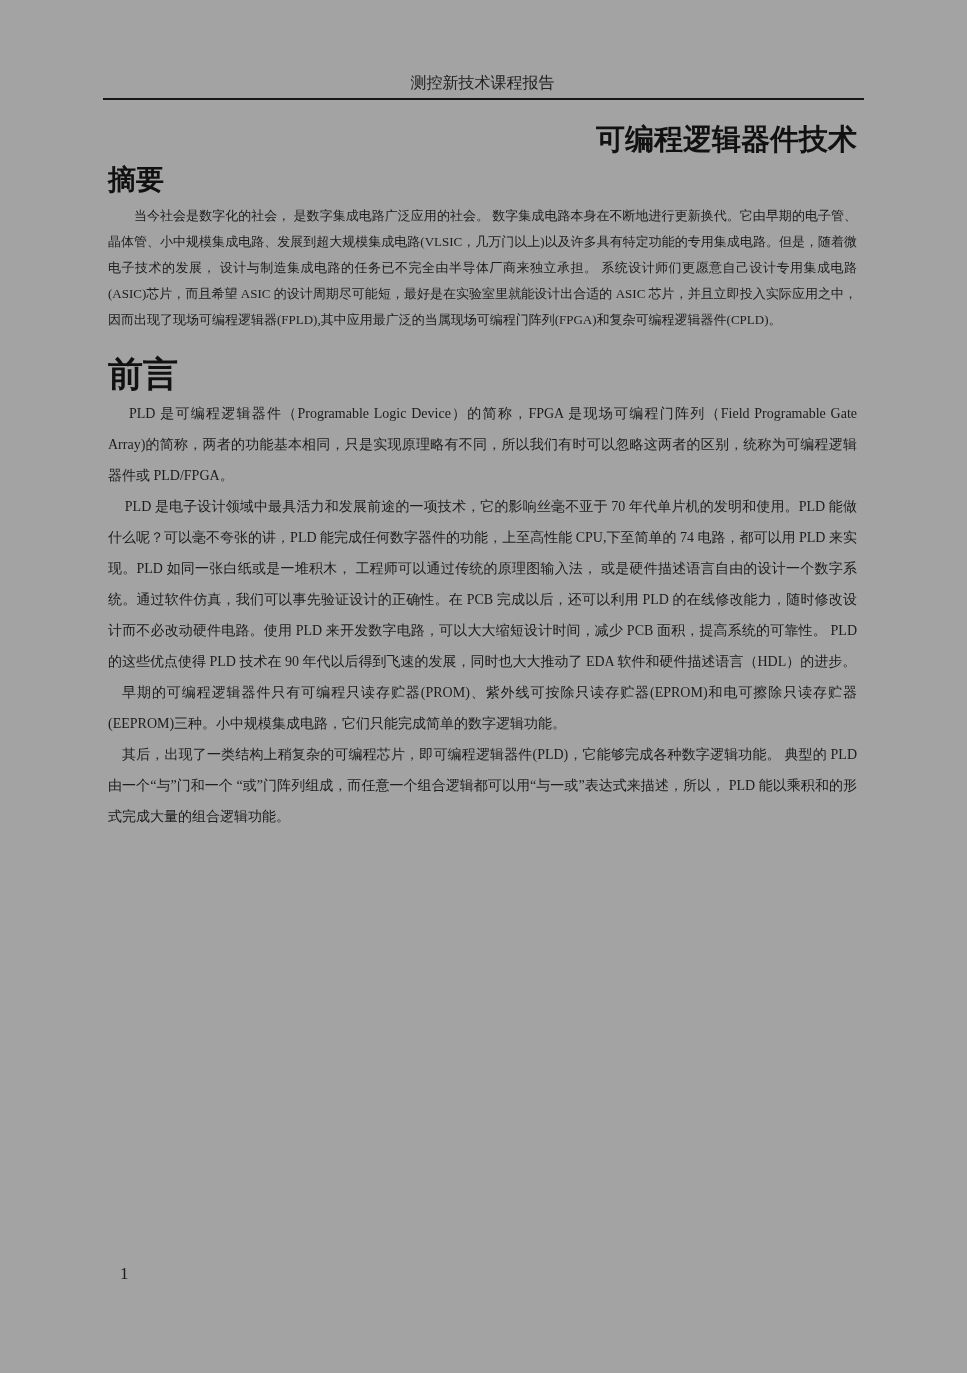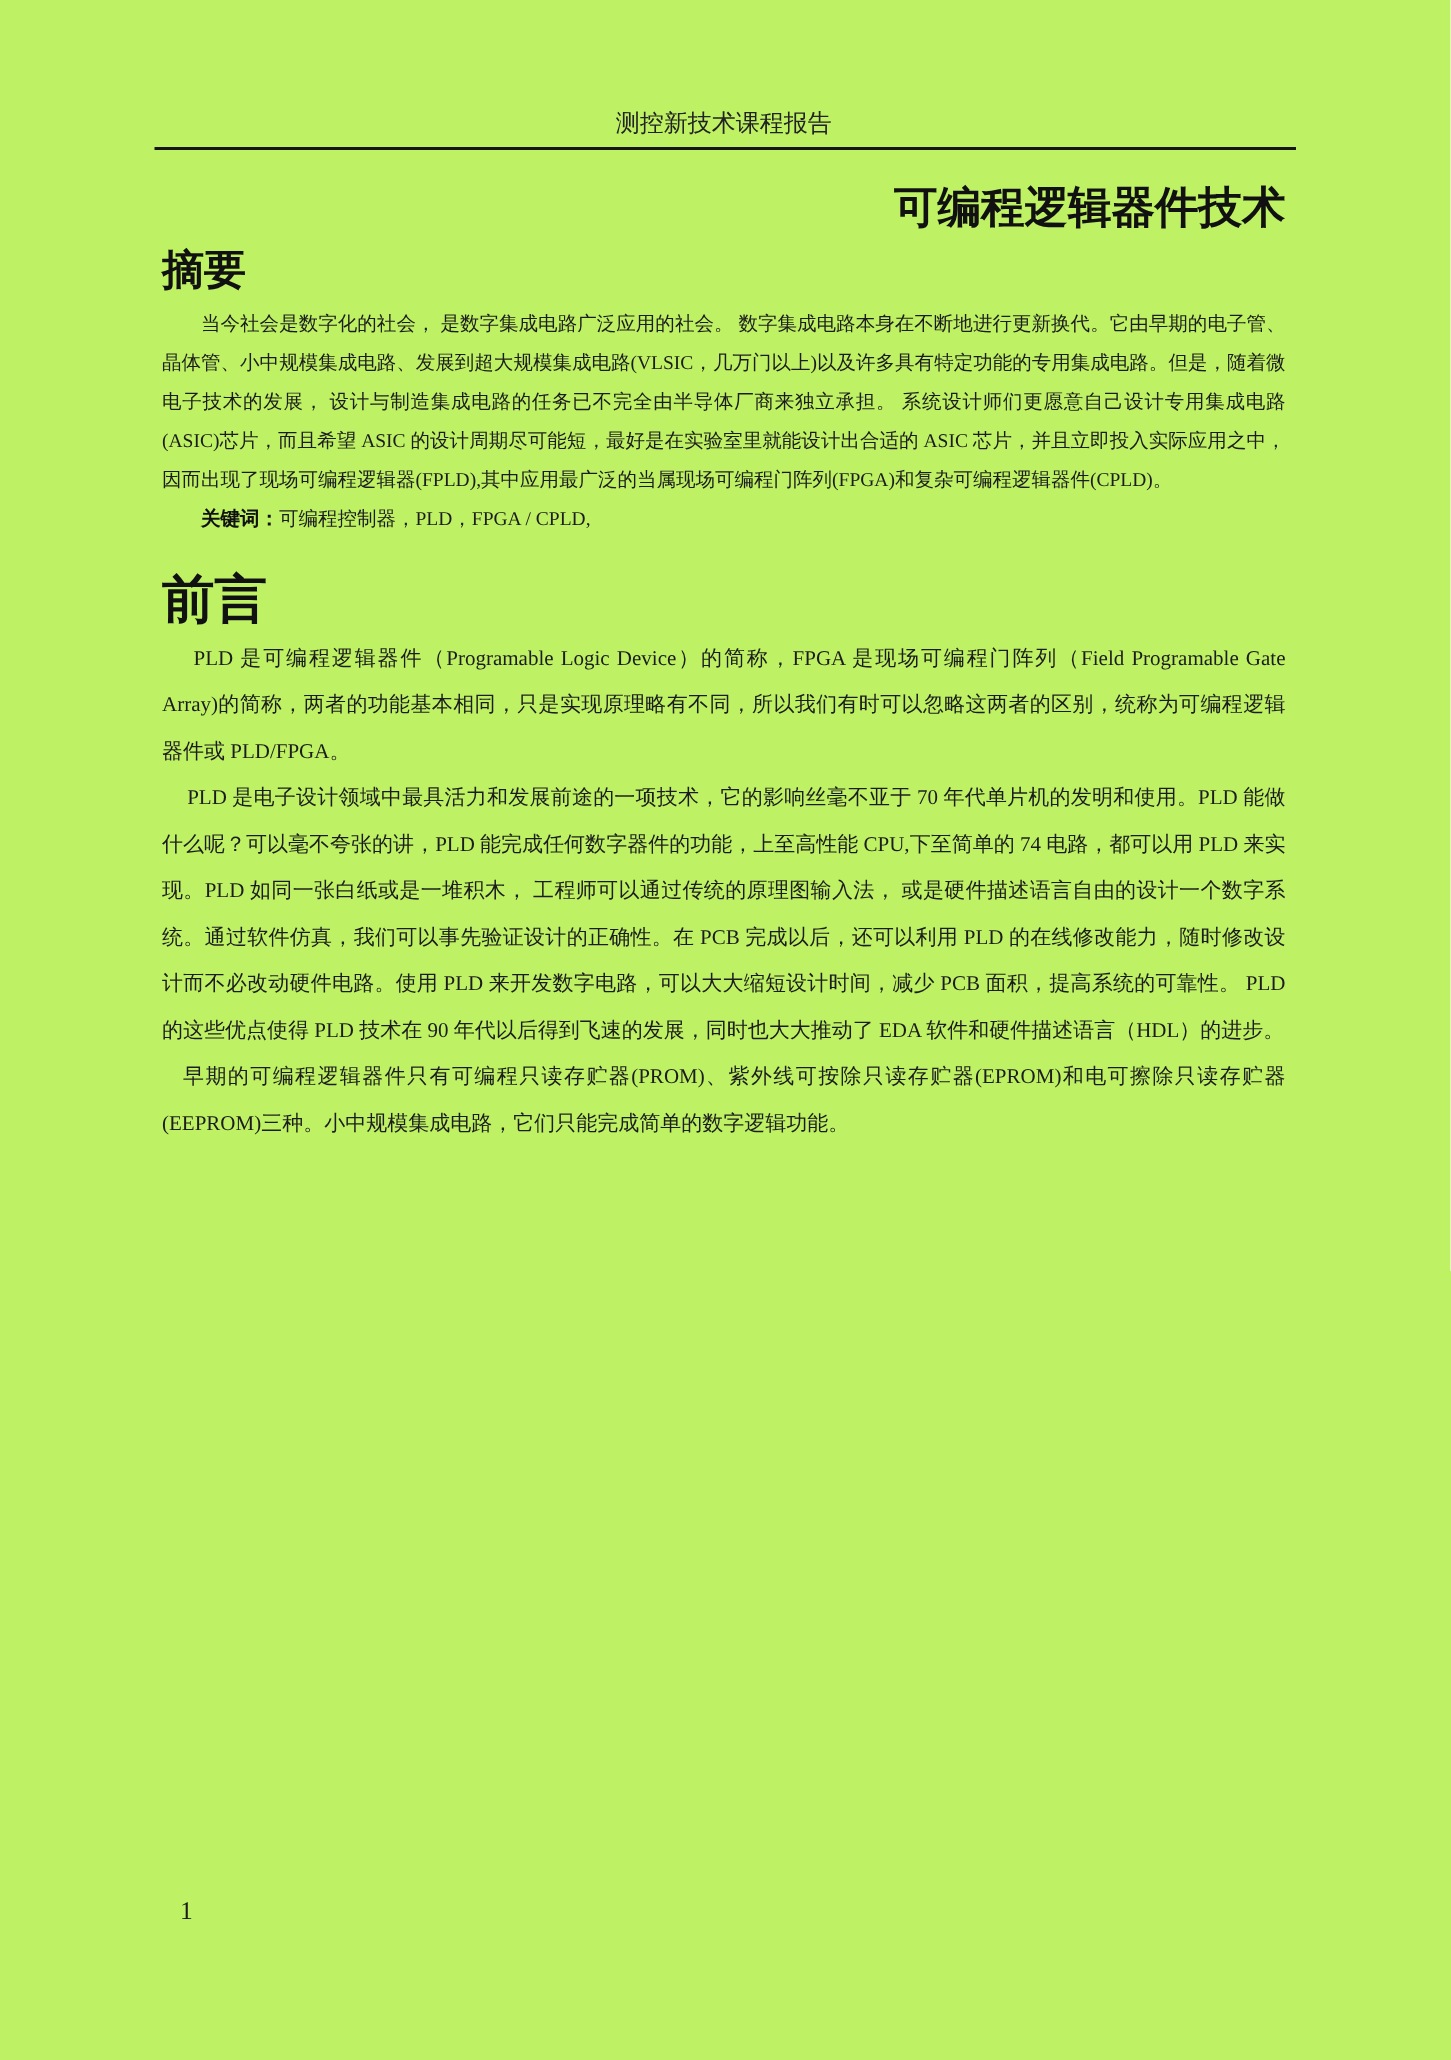--- a/index.html
+++ b/index.html
@@ -4,21 +4,21 @@
 <style>
   html, body {
     margin: 0;
     padding: 0;
     background: #ffffff;
   }
   .page {
     position: relative;
     width: 967px;
     height: 1373px;
-    background: #bef264;
+    background: #a3a3a3;
     color: #1c1c1c;
     font-family: "Liberation Serif", "DejaVu Serif", serif;
     overflow: hidden;
     box-sizing: border-box;
     padding: 0 110px 0 108px;
   }
   .doc-header-text {
     margin-top: 73px;
     text-align: center;
     font-size: 16px;
@@ -96,25 +96,25 @@
 <div class="page">
 
   <div class="doc-header-text">测控新技术课程报告</div>
   <hr class="header-rule">
 
   <h1 class="doc-title">可编程逻辑器件技术</h1>
 
   <section class="abstract">
     <h2 class="section-heading">摘要</h2>
     <p class="first ind-2">当今社会是数字化的社会， 是数字集成电路广泛应用的社会。 数字集成电路本身在不断地进行更新换代。它由早期的电子管、晶体管、小中规模集成电路、发展到超大规模集成电路(VLSIC，几万门以上)以及许多具有特定功能的专用集成电路。但是，随着微电子技术的发展， 设计与制造集成电路的任务已不完全由半导体厂商来独立承担。 系统设计师们更愿意自己设计专用集成电路(ASIC)芯片，而且希望 ASIC 的设计周期尽可能短，最好是在实验室里就能设计出合适的 ASIC 芯片，并且立即投入实际应用之中，因而出现了现场可编程逻辑器(FPLD),其中应用最广泛的当属现场可编程门阵列(FPGA)和复杂可编程逻辑器件(CPLD)。</p>
-    <p class="keywords"><span class="kw-label">关键词：</span><span>可编程控制器，PLD，FPGA / CPLD,</span></p>
   </section>
 
   <section class="preface">
     <h2 class="section-heading preface-heading">前言</h2>
     <p class="first ind-15">PLD 是可编程逻辑器件（Programable Logic Device）的简称，FPGA 是现场可编程门阵列（Field Programable Gate Array)的简称，两者的功能基本相同，只是实现原理略有不同，所以我们有时可以忽略这两者的区别，统称为可编程逻辑器件或 PLD/FPGA。</p>
     <p class="ind-12">PLD 是电子设计领域中最具活力和发展前途的一项技术，它的影响丝毫不亚于 70 年代单片机的发明和使用。PLD 能做什么呢？可以毫不夸张的讲，PLD 能完成任何数字器件的功能，上至高性能 CPU,下至简单的 74 电路，都可以用 PLD 来实现。PLD 如同一张白纸或是一堆积木， 工程师可以通过传统的原理图输入法， 或是硬件描述语言自由的设计一个数字系统。通过软件仿真，我们可以事先验证设计的正确性。在 PCB 完成以后，还可以利用 PLD 的在线修改能力，随时修改设计而不必改动硬件电路。使用 PLD 来开发数字电路，可以大大缩短设计时间，减少 PCB 面积，提高系统的可靠性。 PLD 的这些优点使得 PLD 技术在 90 年代以后得到飞速的发展，同时也大大推动了 EDA 软件和硬件描述语言（HDL）的进步。</p>
     <p class="ind-1">早期的可编程逻辑器件只有可编程只读存贮器(PROM)、紫外线可按除只读存贮器(EPROM)和电可擦除只读存贮器(EEPROM)三种。小中规模集成电路，它们只能完成简单的数字逻辑功能。</p>
+    <p class="ind-1">其后，出现了一类结构上稍复杂的可编程芯片，即可编程逻辑器件(PLD)，它能够完成各种数字逻辑功能。 典型的 PLD 由一个“与”门和一个 “或”门阵列组成，而任意一个组合逻辑都可以用“与一或”表达式来描述，所以， PLD 能以乘积和的形式完成大量的组合逻辑功能。</p>
   </section>
 
   <div class="page-number">1</div>
 
 </div>
 
 </body></html>

